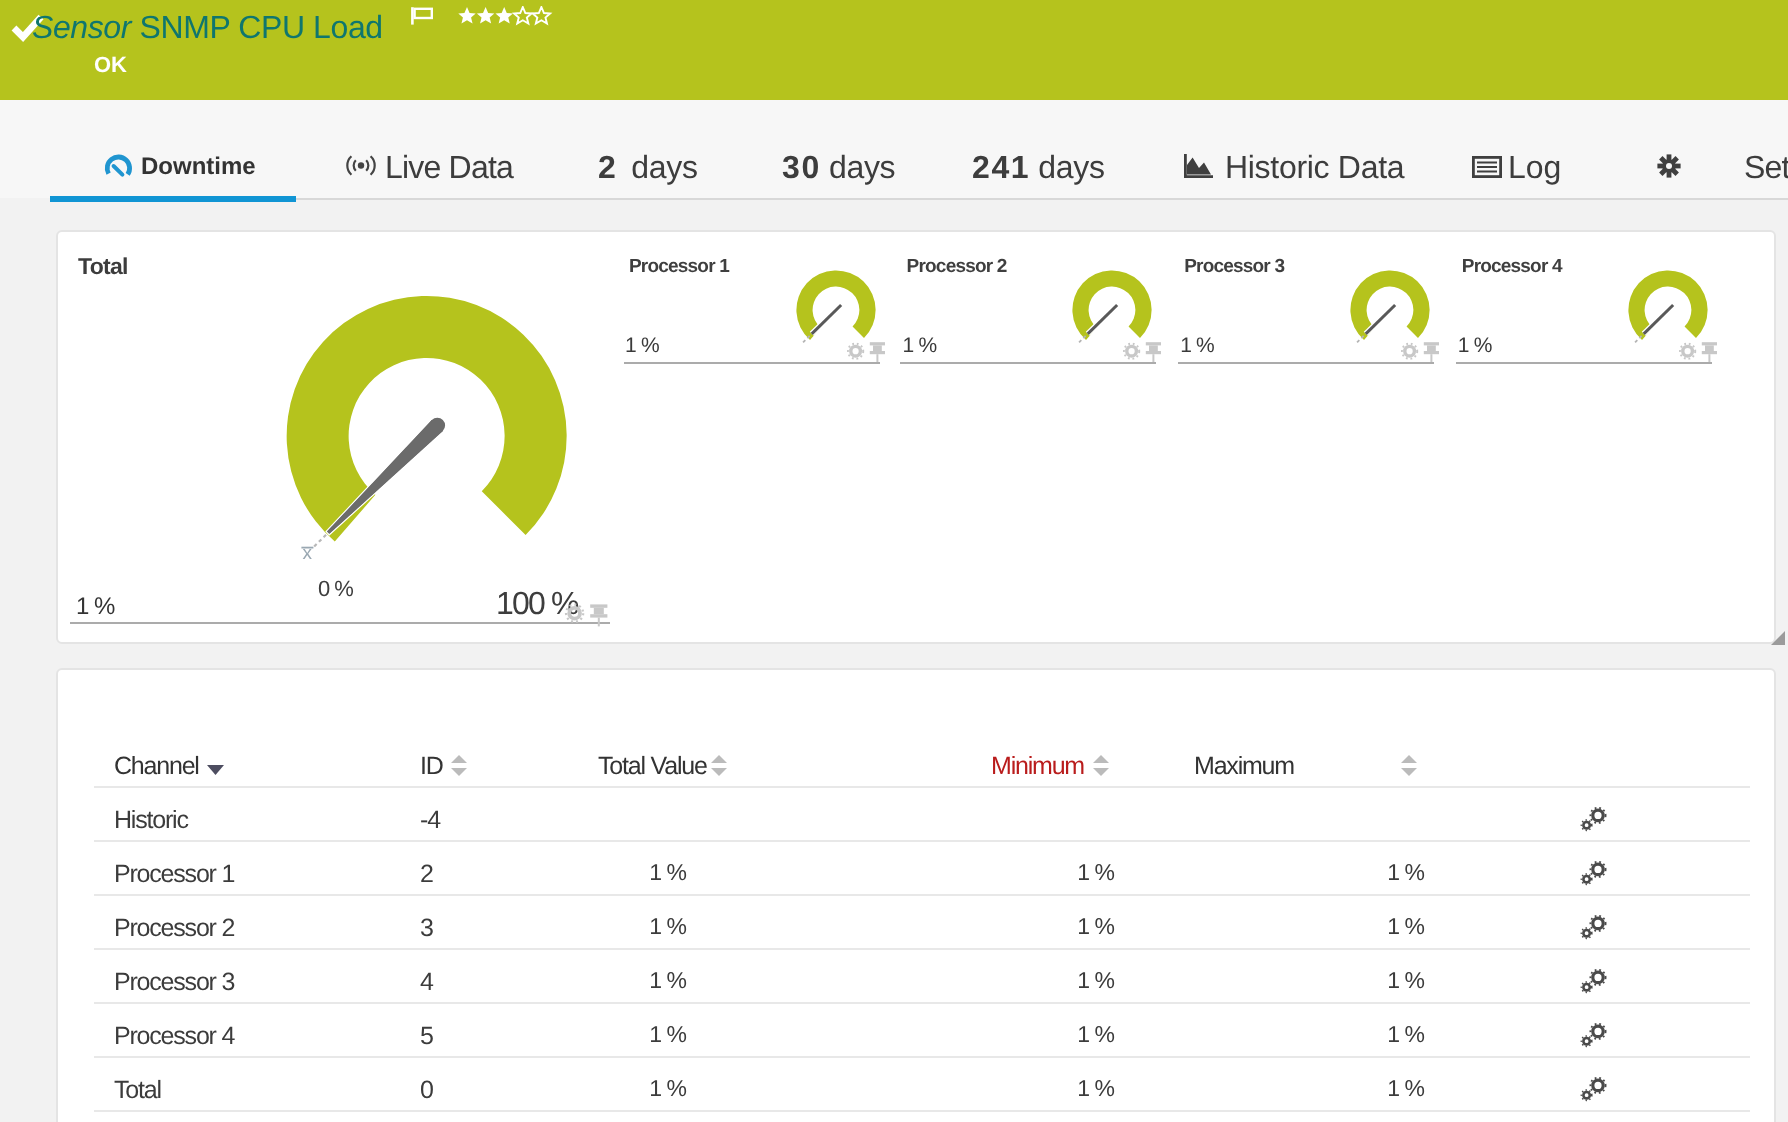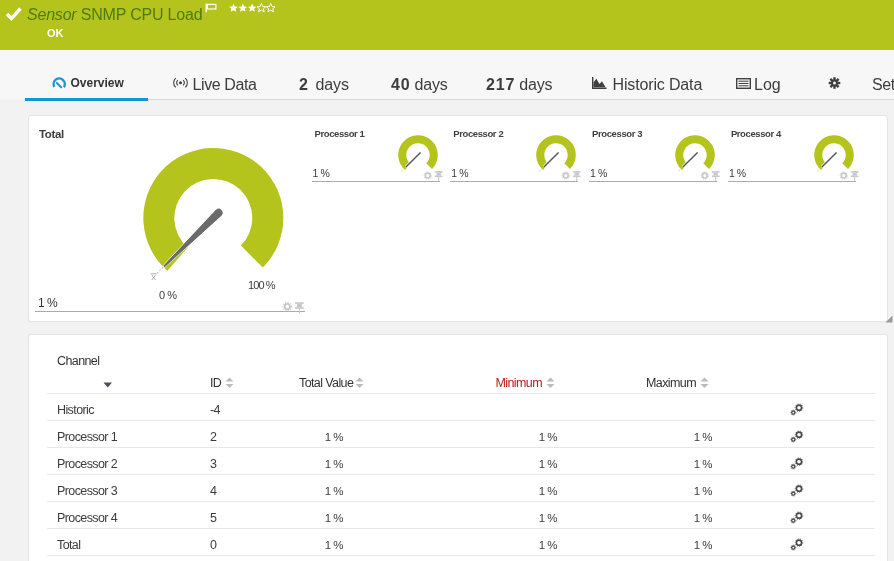--- a/index.html
+++ b/index.html
@@ -1,21 +1,21 @@
 <!DOCTYPE html>
 <html><head>
 <meta charset="utf-8">
 <style>
   html,body{margin:0;padding:0;}
   body{width:894px;height:561px;overflow:hidden;background:#f2f2f2;
        font-family:"Liberation Sans", sans-serif;}
   .abs{position:absolute;}
   #page{position:relative;width:894px;height:561px;}
   #hdr{left:0;top:0;width:894px;height:50px;background:#b5c31d;}
-  .title{left:27px;top:6px;font-size:16px;color:#4d7c0f;letter-spacing:-0.2px;white-space:nowrap;}
+  .title{left:16px;top:6px;font-size:16px;color:#0f766e;letter-spacing:-0.2px;white-space:nowrap;}
   .ok{left:47px;top:27px;font-size:11px;font-weight:bold;color:#fff;}
   #tabs{left:0;top:50px;width:894px;height:49px;background:#f7f7f7;}
   .tabtxt{font-size:16px;color:#3d3d3d;letter-spacing:-0.4px;white-space:nowrap;}
   #tabline{left:25px;top:98.6px;width:869px;height:1px;background:#d8d8d8;}
   #bluebar{left:25px;top:97.5px;width:123px;height:3px;background:#1195d4;}
   .card{background:#fff;border:1px solid #e4e4e4;border-radius:3px;box-sizing:border-box;}
   #card1{left:28px;top:115px;width:860px;height:207px;}
   #card2{left:28px;top:334px;width:860px;height:240px;border-bottom-left-radius:0;border-bottom-right-radius:0;}
   .tilelabel{font-size:9.5px;font-weight:bold;color:#3f3f3f;letter-spacing:-0.4px;}
   .pct{font-size:10.5px;color:#3a3a3a;letter-spacing:-0.4px;}
@@ -44,32 +44,32 @@
     <use href="#st1" x="23.1" y="4.85" fill="#fff"></use>
     <use href="#st1" x="32.4" y="4.85" fill="none" stroke="#fff" stroke-width="0.95"></use>
     <use href="#st1" x="41.7" y="4.85" fill="none" stroke="#fff" stroke-width="0.95"></use>
   </svg>
   <div class="abs ok">OK</div>
   <div class="abs" id="tabs"></div>
   <svg class="abs" style="left:51.5px;top:76.5px" width="15" height="14" viewBox="0 0 15 14">
     <path d="M2.3 9.8 A5.6 5.6 0 1 1 11.84 10.23" fill="none" stroke="#2095d0" stroke-width="2.4"></path>
     <path d="M4.8 6 L9.2 10.3" stroke="#2095d0" stroke-width="2" stroke-linecap="round"></path>
   </svg>
-  <div class="abs tabtxt" style="left:70.5px;top:76px;font-size:12px;font-weight:bold;color:#333;letter-spacing:0px">Overview</div>
+  <div class="abs tabtxt" style="left:70.5px;top:76px;font-size:12px;font-weight:bold;color:#333;letter-spacing:0px">Downtime</div>
   <svg class="abs" style="left:173px;top:77px" width="15" height="12" viewBox="0 0 15 11.5">
     <circle cx="7.5" cy="5.5" r="1.6" fill="#444"></circle>
     <path d="M4.9 2.9 A3.7 3.7 0 0 0 4.9 8.1" fill="none" stroke="#444" stroke-width="1.1"></path>
     <path d="M10.1 2.9 A3.7 3.7 0 0 1 10.1 8.1" fill="none" stroke="#444" stroke-width="1.1"></path>
     <path d="M2.7 0.9 A6.2 6.2 0 0 0 2.7 10.1" fill="none" stroke="#444" stroke-width="1.1"></path>
     <path d="M12.3 0.9 A6.2 6.2 0 0 1 12.3 10.1" fill="none" stroke="#444" stroke-width="1.1"></path>
   </svg>
   <div class="abs tabtxt" style="left:192.5px;top:76px">Live Data</div>
   <div class="abs tabtxt" style="left:299px;top:76px"><b>2</b>&nbsp;&nbsp;<span style="letter-spacing:-0.15px">days</span></div>
-  <div class="abs tabtxt" style="left:391px;top:76px"><b style="letter-spacing:0.8px">40</b>&nbsp;<span style="letter-spacing:-0.15px">days</span></div>
-  <div class="abs tabtxt" style="left:486px;top:76px"><b style="letter-spacing:0.8px">217</b>&nbsp;<span style="letter-spacing:-0.15px">days</span></div>
+  <div class="abs tabtxt" style="left:391px;top:76px"><b style="letter-spacing:0.8px">30</b>&nbsp;<span style="letter-spacing:-0.15px">days</span></div>
+  <div class="abs tabtxt" style="left:486px;top:76px"><b style="letter-spacing:0.8px">241</b>&nbsp;<span style="letter-spacing:-0.15px">days</span></div>
   <svg class="abs" style="left:592px;top:77px" width="15" height="12" viewBox="0 0 15 12">
     <path d="M0.7 0 L0.7 11.3 L14.5 11.3" fill="none" stroke="#3f3f3f" stroke-width="1.4"></path>
     <path d="M1.5 10.3 L1.5 5.5 L4.3 1.8 L7.5 7 L10 4.2 L13.5 10.3 Z" fill="#3f3f3f"></path>
   </svg>
   <div class="abs tabtxt" style="left:612.5px;top:76px;letter-spacing:-0.15px">Historic Data</div>
   <svg class="abs" style="left:736px;top:78px" width="15" height="11" viewBox="0 0 15 11">
     <rect x="0.7" y="0.7" width="13.6" height="9.6" fill="none" stroke="#3f3f3f" stroke-width="1.4"></rect>
     <path d="M2.5 3.2 H12.5 M2.5 5.5 H12.5 M2.5 7.8 H12.5" stroke="#3f3f3f" stroke-width="1"></path>
   </svg>
   <div class="abs tabtxt" style="left:754px;top:76px;letter-spacing:0px">Log</div>
@@ -95,21 +95,21 @@
         <path d="M-7.5 -3.9 L69 -0.8 L69 0.8 L-7.5 3.9 Z" fill="#6b6b6b" stroke="#fff" stroke-width="1.3" paint-order="stroke"></path>
         <circle cx="-7.5" cy="0" r="3.9" fill="#6b6b6b"></circle>
         <path d="M-7.5 -3.9 L69 -0.8 L69 0.8 L-7.5 3.9 Z" fill="#6b6b6b"></path>
         <path d="M70.5 0 L79 0" stroke="#b8b8b8" stroke-width="1.1" stroke-dasharray="1.7 1.6" fill="none"></path>
       </g>
       <text x="-59.7" y="61.5" font-size="9.5" fill="#9aa8b2" text-anchor="middle">x</text>
       <path d="M-62.6 55.8 L-56.6 55.8" stroke="#9aa8b2" stroke-width="0.9"></path>
     </g>
   </svg>
   <div class="abs" style="left:159px;top:288.5px;font-size:11px;color:#3d3d3d;letter-spacing:-0.5px">0 %</div>
-  <div class="abs" style="left:248px;top:279px;font-size:11px;color:#3d3d3d;letter-spacing:-0.9px">100 %</div>
+  <div class="abs" style="left:248px;top:294px;font-size:16px;color:#3d3d3d;letter-spacing:-0.9px">100 %</div>
   <div class="abs" style="left:38px;top:296px;font-size:12px;color:#333;letter-spacing:-0.5px">1 %</div>
   <div class="abs tline" style="left:35px;top:311px;width:270px"></div>
   <svg class="abs" style="left:282px;top:300.5px" width="26" height="14" viewBox="0 0 26 14">
     <g fill="none" stroke="#c8c8c8">
       <circle cx="5.3" cy="5.6" r="2.7" stroke-width="1.9"></circle>
       <circle cx="5.3" cy="5.6" r="4.3" stroke-width="1.1" stroke-dasharray="1 1.5"></circle>
     </g>
     <g fill="#c8c8c8">
       <rect x="13.1" y="1.2" width="8.6" height="1.7"></rect>
       <rect x="14.9" y="2.9" width="5" height="3.2"></rect>
@@ -171,40 +171,40 @@
   <div class="abs tilelabel" style="left:730.9px;top:128px">Processor 4</div>
   <svg class="abs" style="left:810.9px;top:132.4px" width="48" height="48">
       <use href="#minig"></use>
     </svg>
   <div class="abs pct" style="left:728.9px;top:166.5px">1 %</div>
   <div class="abs tline" style="left:727.9px;top:181px;width:128px"></div>
   <svg class="abs" style="left:838.9px;top:170px" width="22" height="12" viewBox="0 0 22 12">
       <use href="#gearpin"></use>
     </svg>
   <div class="abs card" id="card2"></div>
-  <div class="abs tcell" style="left:57px;top:354px;color:#333">Channel</div>
+  <div class="abs tcell" style="left:57px;top:376px;color:#333">Channel</div>
   <svg class="abs" style="left:102.5px;top:381.5px" width="10" height="6">
       <path d="M0.5 0.5 L9 0.5 L4.75 5.5 Z" fill="#4d4d60"></path>
     </svg>
   <div class="abs tcell" style="left:210px;top:376px;color:#333">ID</div>
   <svg class="abs" style="left:225px;top:377px" width="9" height="12">
       <path d="M0.5 4.5 L8.5 4.5 L4.5 0.5 Z" fill="#bbb"></path>
       <path d="M0.5 7 L8.5 7 L4.5 11 Z" fill="#bbb"></path>
     </svg>
   <div class="abs tcell" style="left:299px;top:376px;color:#333">Total Value</div>
   <svg class="abs" style="left:355px;top:377px" width="9" height="12">
       <path d="M0.5 4.5 L8.5 4.5 L4.5 0.5 Z" fill="#bbb"></path>
       <path d="M0.5 7 L8.5 7 L4.5 11 Z" fill="#bbb"></path>
     </svg>
   <div class="abs tcell" style="left:443px;top:376px;width:99px;text-align:right;color:#b91c1c">Minimum</div>
   <svg class="abs" style="left:546px;top:377px" width="9" height="12">
       <path d="M0.5 4.5 L8.5 4.5 L4.5 0.5 Z" fill="#bbb"></path>
       <path d="M0.5 7 L8.5 7 L4.5 11 Z" fill="#bbb"></path>
     </svg>
-  <div class="abs tcell" style="left:597px;top:376px;width:99px;text-align:right;color:#333">Maximum</div>
+  <div class="abs tcell" style="left:597px;top:376px;width:99px;text-align:left;color:#333">Maximum</div>
   <svg class="abs" style="left:700px;top:377px" width="9" height="12">
       <path d="M0.5 4.5 L8.5 4.5 L4.5 0.5 Z" fill="#bbb"></path>
       <path d="M0.5 7 L8.5 7 L4.5 11 Z" fill="#bbb"></path>
     </svg>
   <div class="abs rowline" style="top:392.5px"></div>
   <div class="abs rowline" style="top:419.5px"></div>
   <div class="abs rowline" style="top:446.5px"></div>
   <div class="abs rowline" style="top:473.5px"></div>
   <div class="abs rowline" style="top:500.5px"></div>
   <div class="abs rowline" style="top:527.5px"></div>

